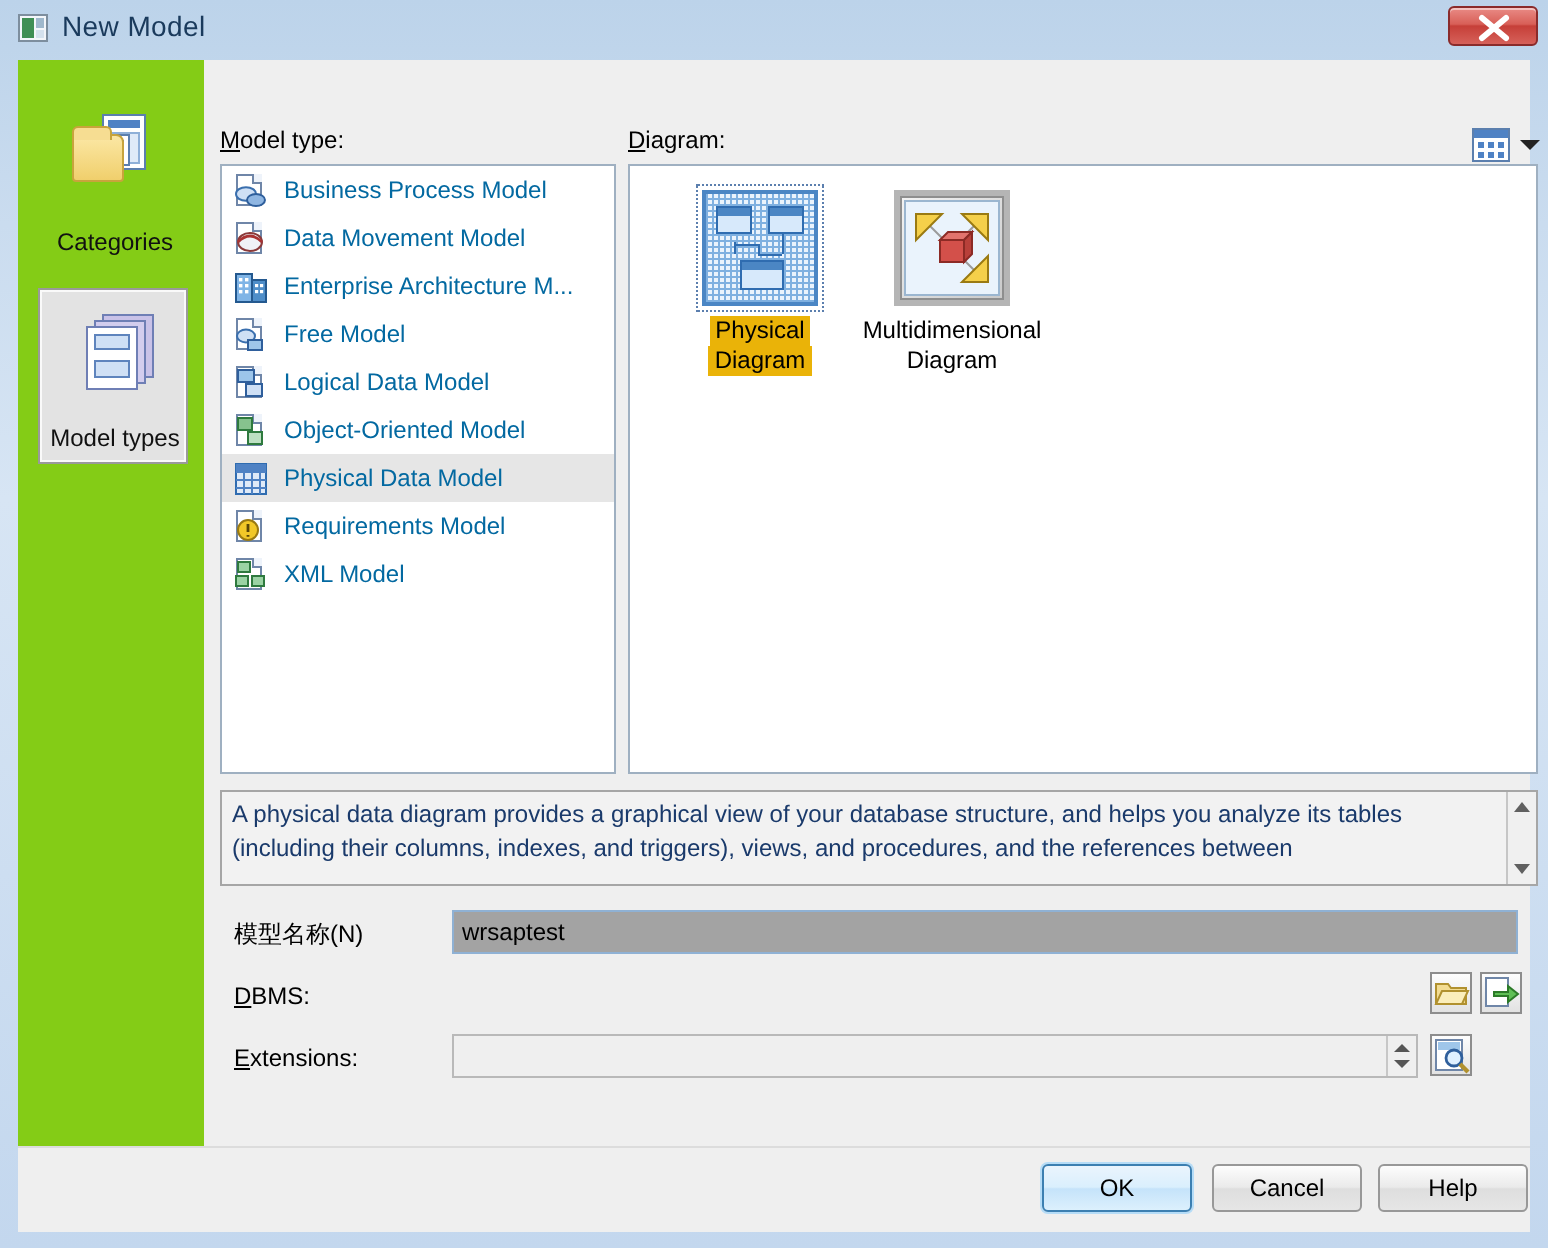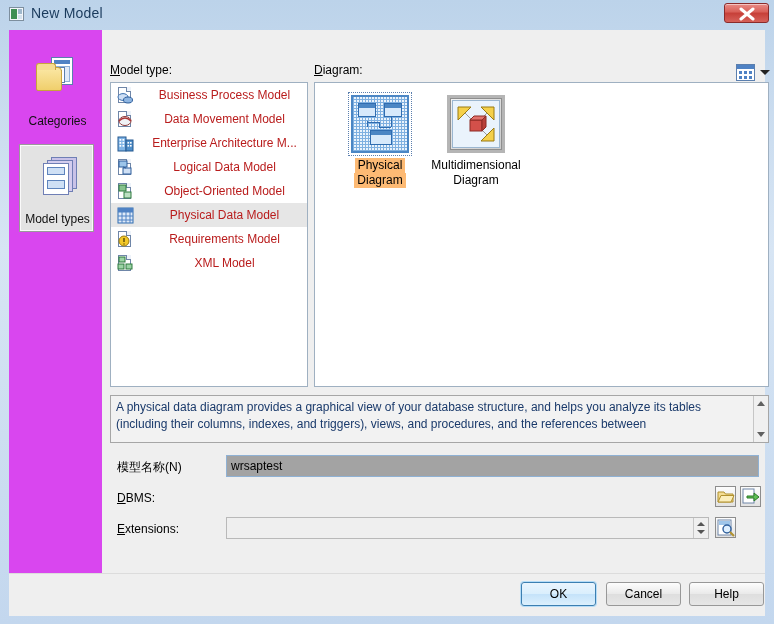--- a/index.html
+++ b/index.html
@@ -24,21 +24,21 @@
     border:1px solid #8a2b2b;border-radius:3px;box-sizing:border-box;
     background:linear-gradient(to bottom,#e98b86 0%,#d85f57 45%,#c63f38 50%,#d6615a 100%);
     box-shadow:inset 0 1px 0 rgba(255,255,255,.5);cursor:pointer;}
   .close-btn svg{position:absolute;left:13px;top:3px;}
 
   
   .client{position:absolute;left:9px;top:30px;width:756px;height:586px;
     background:#efefef;box-sizing:border-box;}
 
   
-  .sidebar{position:absolute;left:0;top:0;width:93px;height:544px;background:#d946ef;}
+  .sidebar{position:absolute;left:0;top:0;width:93px;height:544px;background:#84cc16;}
   .side-btn{position:absolute;left:10px;width:75px;height:88px;text-align:center;
     box-sizing:border-box;cursor:pointer;border:1px solid transparent;}
   .side-btn.sel{background:#e3e3e3;border:1px solid #9a9a9a;
     box-shadow:inset 0 0 0 1px #fafafa;}
   .side-btn .lbl{position:absolute;left:0;bottom:5px;width:75px;font-size:12px;color:#111;}
   .side-ico{position:absolute;left:50%;margin-left:-22px;top:8px;width:44px;height:44px;}
 
   
   .ic-folder{position:absolute;left:0;top:6px;width:42px;height:33px;
     background:linear-gradient(to bottom,#fbe7a4,#f0cf6c);border:1px solid #c8a43c;
@@ -60,36 +60,36 @@
     background:#cfe0f5;border:1px solid #5e84bd;box-sizing:border-box;}
 
   
   .flabel{position:absolute;font-size:12px;color:#000;}
   .flabel u{text-decoration:underline;}
 
   
   .listbox{position:absolute;background:#fff;border:1px solid #9fb0c1;box-sizing:border-box;}
   .mt-list{left:101px;top:52px;width:198px;height:305px;}
   .mt-item{position:relative;height:24px;line-height:24px;padding-left:31px;
-    font-size:12px;color:#b91c1c;cursor:pointer;white-space:nowrap;text-align:center;}
+    font-size:12px;color:#0369a1;cursor:pointer;white-space:nowrap;}
   .mt-item.sel{background:#e6e6e6;}
   .mt-ico{position:absolute;left:6px;top:4px;width:17px;height:17px;}
 
   
   .li{position:absolute;left:1px;top:0;width:13px;height:16px;background:#fff;
     border:1px solid #6f86a8;box-sizing:border-box;}
   .li:after{content:"";position:absolute;right:-1px;top:-1px;width:4px;height:4px;
     background:#eef3fa;border-left:1px solid #6f86a8;border-bottom:1px solid #6f86a8;}
   .ov{position:absolute;}
 
   
   .dg-list{left:305px;top:52px;width:455px;height:305px;}
   .dg-item{position:absolute;width:110px;text-align:center;cursor:pointer;}
   .dg-item .cap{font-size:12px;line-height:15px;color:#000;display:inline-block;padding:0 3px;}
-  .dg-item.sel .cap{background:#fdba74;}
+  .dg-item.sel .cap{background:#eab308;}
   .dg-thumb{position:relative;width:58px;height:58px;margin:0 auto 5px;}
   .dg-item.sel .dg-thumb{outline:1px dotted #5b7fae;outline-offset:2px;}
 
   
   .pd{position:absolute;inset:0;background:
      repeating-linear-gradient(0deg,#7fb0e0 0 1px,transparent 1px 3px),
      repeating-linear-gradient(90deg,#7fb0e0 0 1px,transparent 1px 3px),#eaf3fc;
      border:2px solid #4b86c4;box-sizing:border-box;}
   .pdb{position:absolute;background:#d7e9fb;border:1px solid #2f6cb0;box-sizing:border-box;}
   .pdb .h{position:absolute;left:0;right:0;top:0;height:4px;background:#4b86c4;}
@@ -268,20 +268,30 @@
               <rect x="10.5" y="7" width="1.6" height="1.6"></rect>
                 <rect x="13" y="7" width="1.6" height="1.6"></rect>
               <rect x="10.5" y="10" width="1.6" height="1.6"></rect>
                 <rect x="13" y="10" width="1.6" height="1.6"></rect>
             </g>
           </svg>
         </div>
         <span>Enterprise Architecture M...</span>
       </div>
 
+      <div class="mt-item">
+        <div class="mt-ico">
+          <div class="li"></div>
+          <svg class="ov" width="17" height="17" style="left:0;top:2px;">
+            <ellipse cx="6" cy="7" rx="4.5" ry="3.2" fill="#cfe0f5" stroke="#3a6fae"></ellipse>
+            <rect x="7" y="9" width="7" height="5" fill="#9fc6ea" stroke="#2f5f9c"></rect>
+          </svg>
+        </div>
+        <span>Free Model</span>
+      </div>
 
       <div class="mt-item">
         <div class="mt-ico">
           <div class="li"></div>
           <svg class="ov" width="17" height="17" style="left:0;top:0;">
             <rect x="2" y="2" width="8" height="6" fill="#9cc5ea" stroke="#2f5f9c"></rect>
             <rect x="6" y="9" width="8" height="6" fill="#cfe0f5" stroke="#2f5f9c"></rect>
             <path d="M6 8 L9 9" stroke="#2f5f9c"></path>
           </svg>
         </div>

